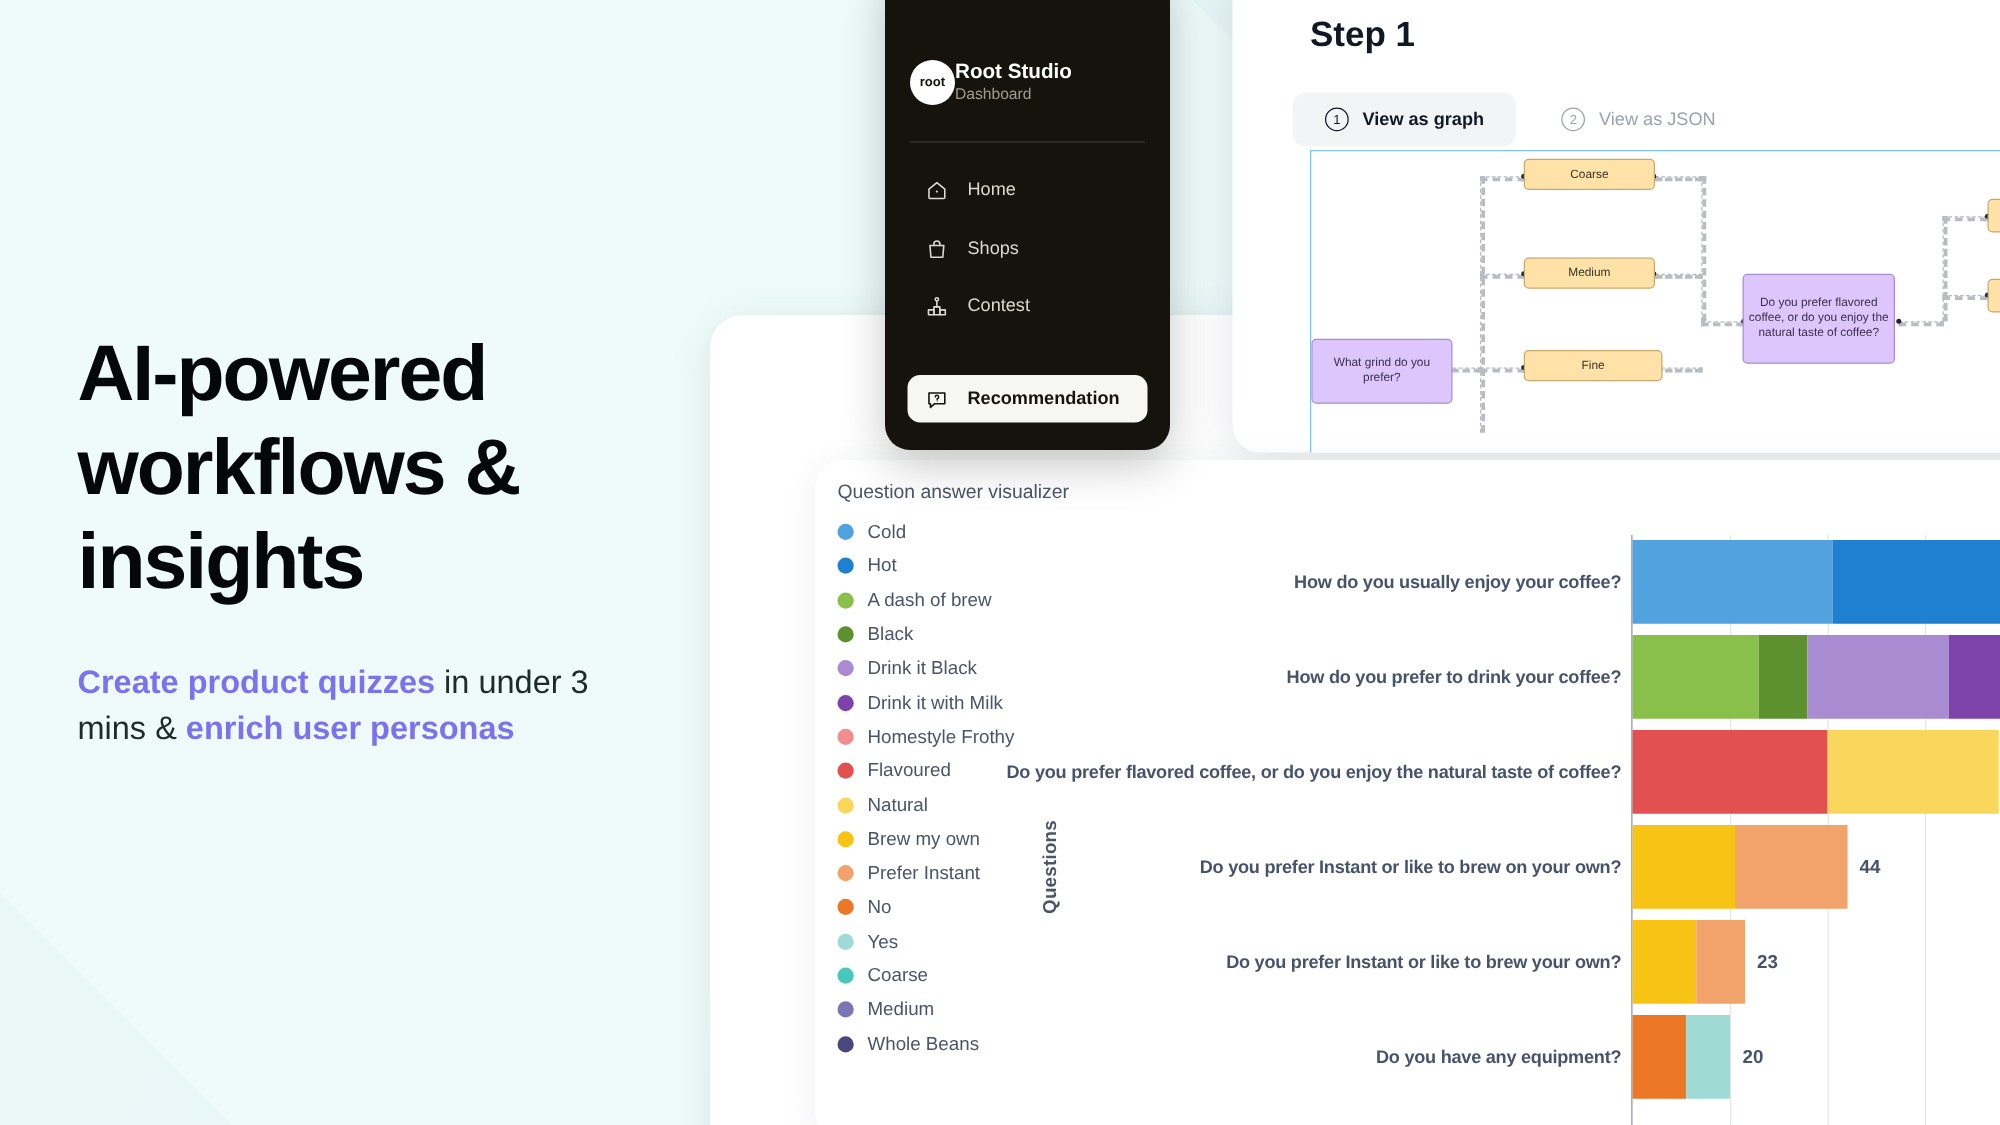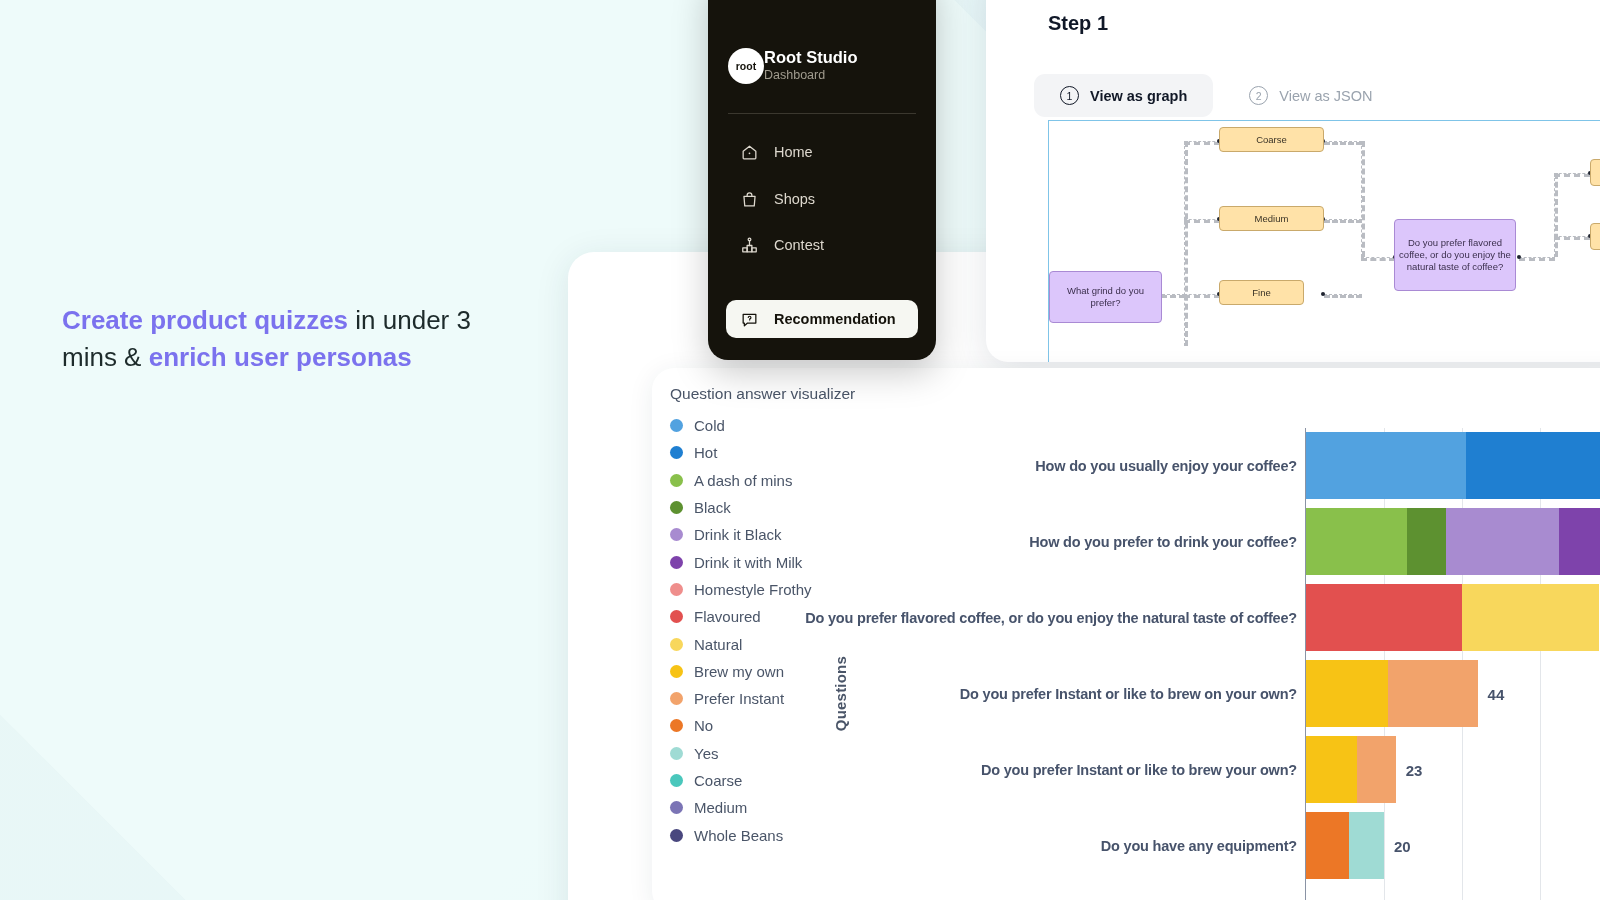--- a/index.html
+++ b/index.html
@@ -46,21 +46,21 @@
 
   
   #step-card {
     position:absolute; left:986px; top:-36px; width:660px; height:398px;
     background:#ffffff; border-radius:22px;
     box-shadow:0 10px 40px rgba(30,50,70,.13);
     z-index:6; overflow:hidden;
   }
   #step-title {
     position:absolute; left:62px; top:48px;
-    font-size:20px; font-weight:bold; color:#101828;text-align:right;
+    font-size:28px; font-weight:bold; color:#101828;text-align:right;
   }
   #tabs { position:absolute; left:48px; top:110px; display:flex; gap:10px; }
   .tab {
     display:flex; align-items:center; gap:11px;
     padding:12px 26px; border-radius:11px;
     font-size:14.5px; white-space:nowrap;
   }
   .tab.active { background:#f3f4f6; color:#111827; font-weight:bold; }
   .tab.idle { color:#9aa3ae; }
   .tab-num {
@@ -161,20 +161,25 @@
   .nav-item.active { background:#f6f7f2; color:#15130c; font-weight:bold; }
   .nav-icon { width:19px; height:19px; flex:none; }
 </style>
 </head>
 <body>
 
 <div id="bg-base"></div>
 <div id="bg-diagonal"></div>
 
 <div id="hero">
+  <h1 id="hero-title">
+    <span>AI-powered</span><br>
+    <span>workflows &amp;</span><br>
+    <span>insights</span>
+  </h1>
   <p id="hero-sub"><span class="accent">Create product quizzes</span><span> in under 3 mins &amp; </span><span class="accent">enrich user personas</span></p>
 </div>
 
 <div id="app-panel"></div>
 
 <div id="step-card">
   <div id="step-title">Step 1</div>
 
   <div id="tabs">
     <div class="tab active">
@@ -218,21 +223,21 @@
 
     <div class="node purple" style="left:0px; top:150px; width:113px; height:52px;">
       <span>What grind do you prefer?</span>
     </div>
     <div class="node yellow" style="left:170px; top:6px; width:105px; height:25px;">
       <span>Coarse</span>
     </div>
     <div class="node yellow" style="left:170px; top:85px; width:105px; height:25px;">
       <span>Medium</span>
     </div>
-    <div class="node yellow" style="left:170px; top:159px; width:85px; height:25px;">
+    <div class="node yellow" style="left:170px; top:159px; width:111px; height:25px;">
       <span>Fine</span>
     </div>
     <div class="node purple" style="left:345px; top:98px; width:122px; height:72px;">
       <span>Do you prefer flavored coffee, or do you enjoy the natural taste of coffee?</span>
     </div>
     <div class="node yellow" style="left:541px; top:38px; width:85px; height:27px;"></div>
     <div class="node yellow" style="left:541px; top:102px; width:85px; height:27px;"></div>
   </div>
 </div>
 
@@ -289,21 +294,21 @@
       <div class="legend-row">
         <span class="legend-dot" style="background: rgb(82, 162, 224);"></span>
         <span class="legend-label">Cold</span>
       </div>
       <div class="legend-row">
         <span class="legend-dot" style="background: rgb(31, 127, 209);"></span>
         <span class="legend-label">Hot</span>
       </div>
       <div class="legend-row">
         <span class="legend-dot" style="background: rgb(137, 192, 75);"></span>
-        <span class="legend-label">A dash of mins</span>
+        <span class="legend-label">A dash of brew</span>
       </div>
       <div class="legend-row">
         <span class="legend-dot" style="background: rgb(93, 145, 48);"></span>
         <span class="legend-label">Black</span>
       </div>
       <div class="legend-row">
         <span class="legend-dot" style="background: rgb(168, 139, 208);"></span>
         <span class="legend-label">Drink it Black</span>
       </div>
       <div class="legend-row">

